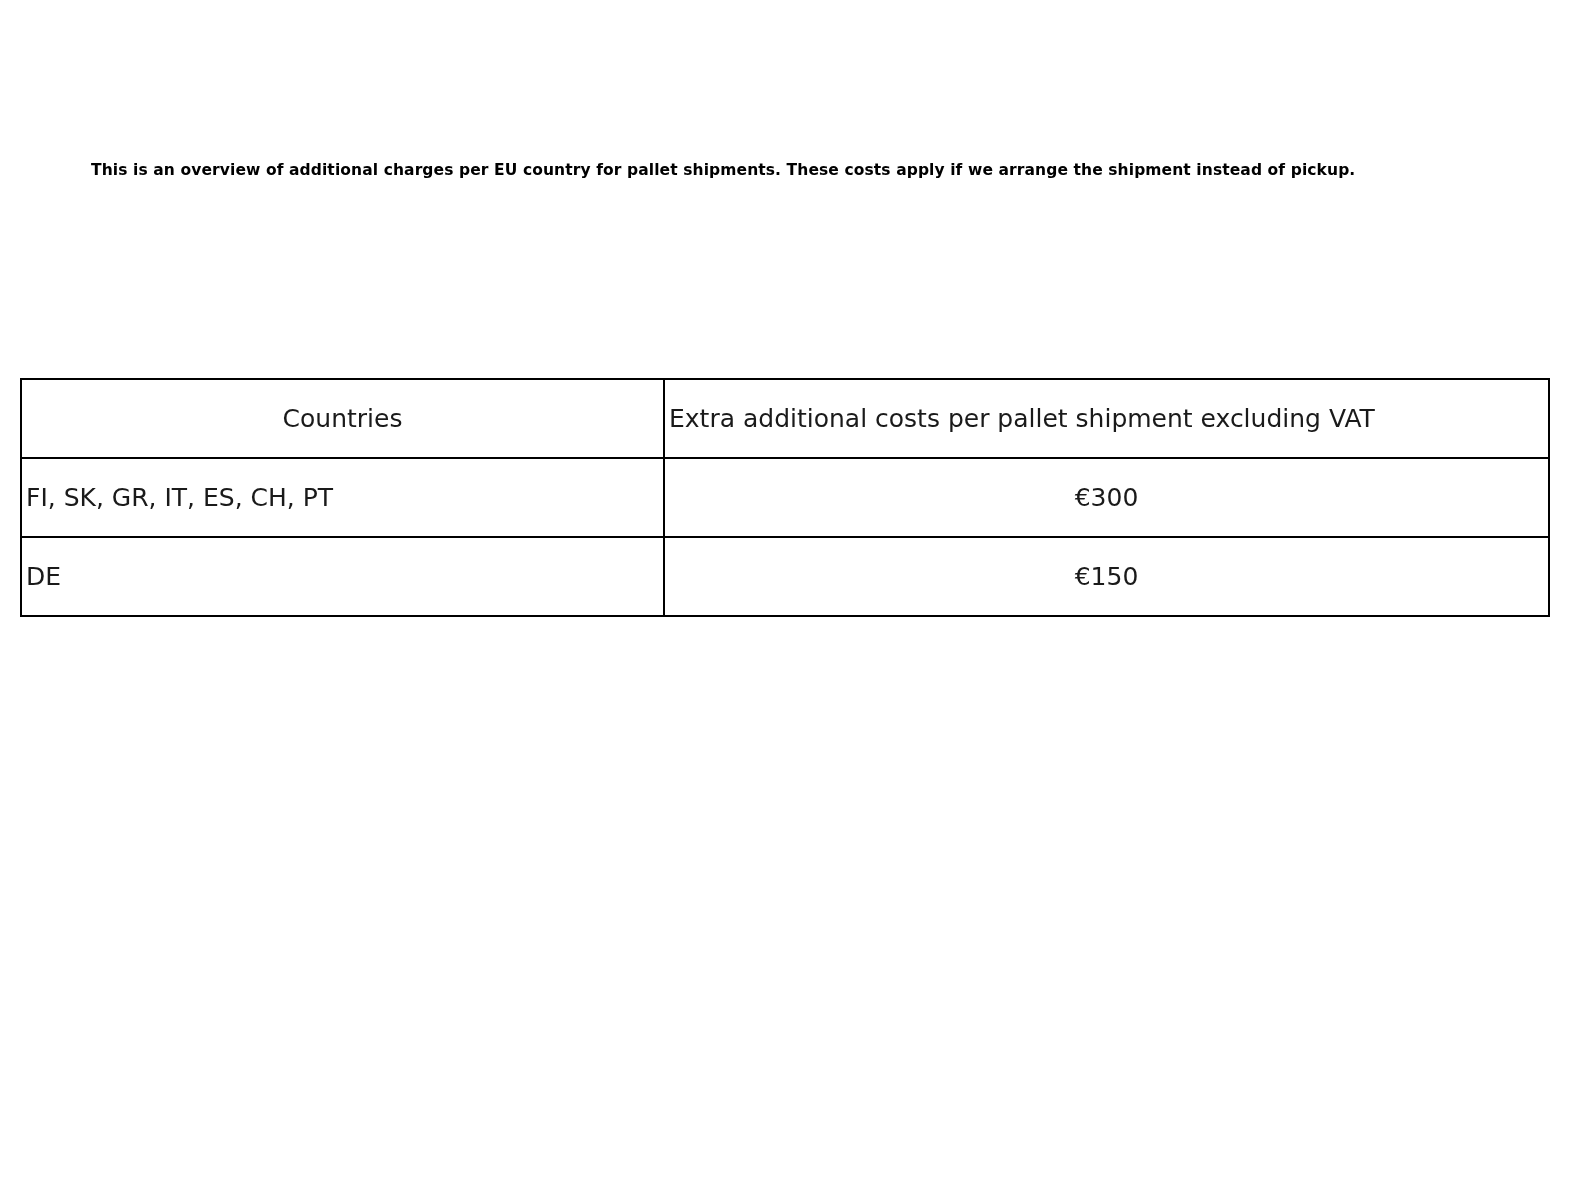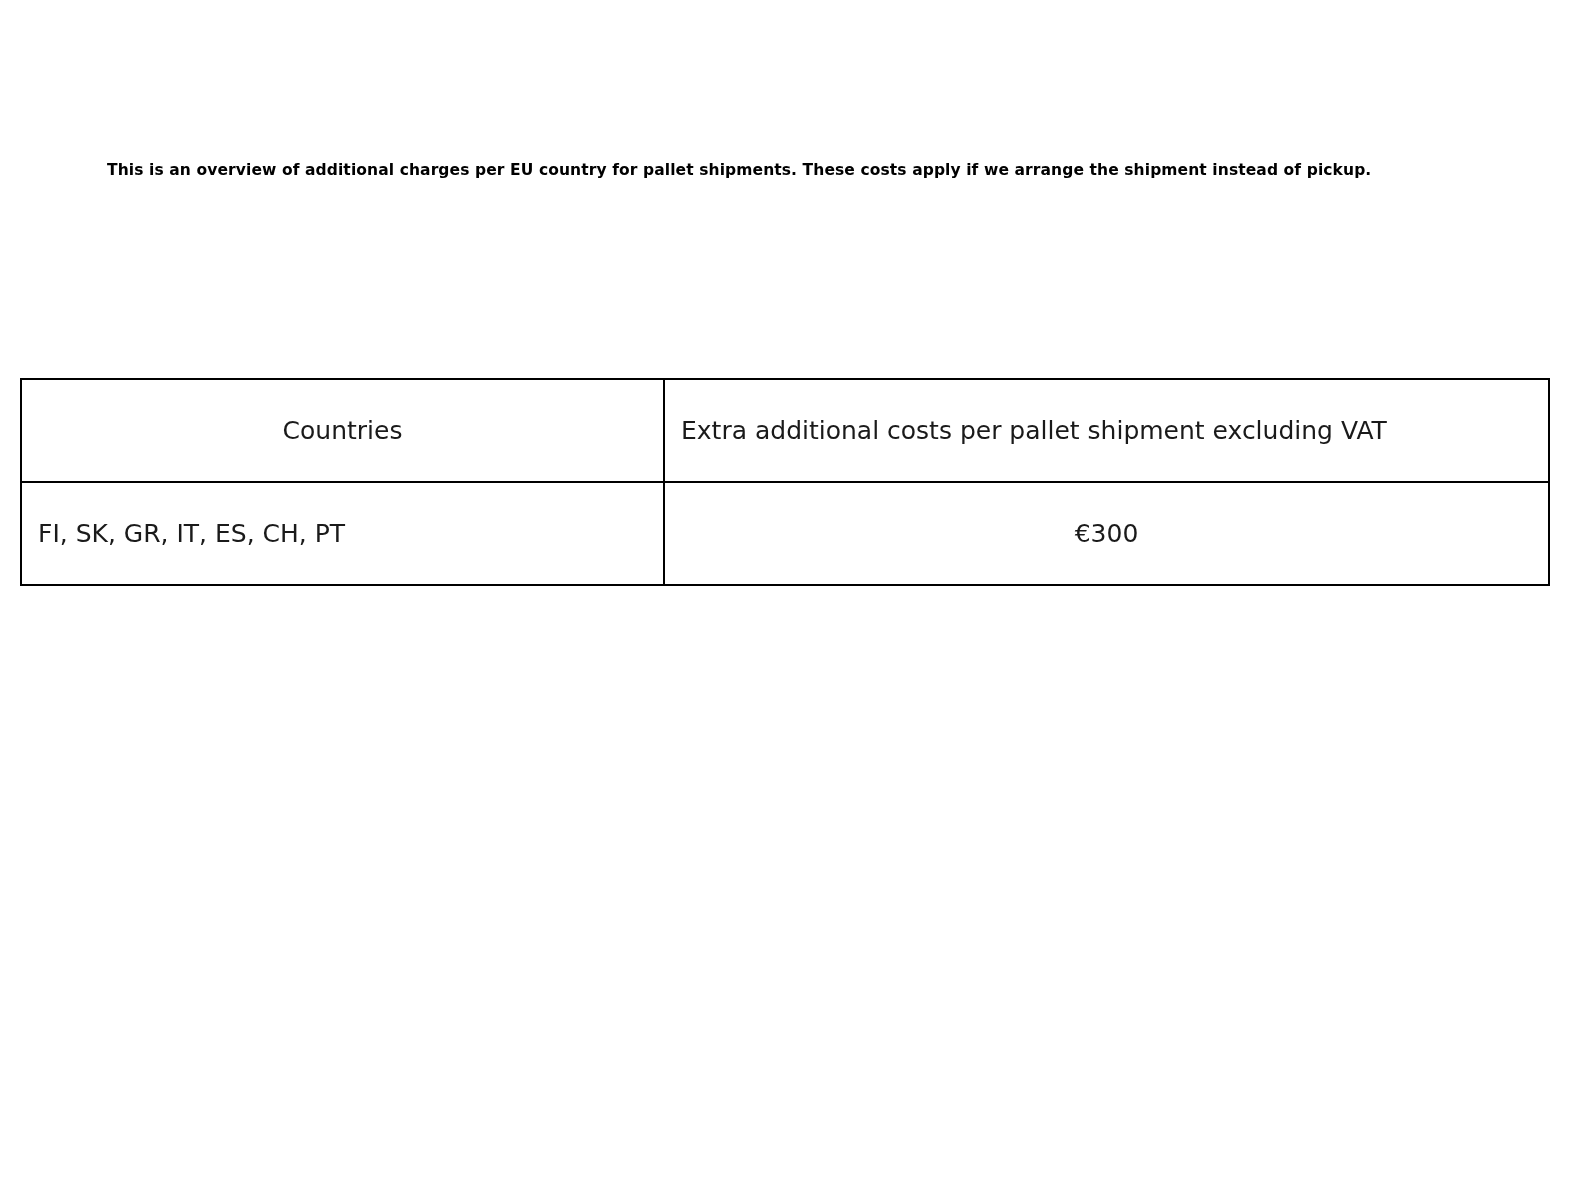--- a/index.html
+++ b/index.html
@@ -11,42 +11,42 @@
     width: 1588px;
     height: 1191px;
     font-family: "DejaVu Sans", sans-serif;
     color: #000000;
     position: relative;
     overflow: hidden;
   }
   .intro {
     position: absolute;
     top: 160px;
-    left: 107px;
+    left: 91px;
     width: 1380px;
     font-size: 15.5px;
     font-weight: bold;
     letter-spacing: 0.1px;
     line-height: 1.3;
     color: #000000;
   }
   .table-wrap {
     position: absolute;
     top: 378px;
     left: 20px;
     width: 1528px;
   }
   table.charges {
     border-collapse: collapse;
     width: 1528px;
     table-layout: fixed;
   }
   table.charges td {
     border: 2px solid #000000;
-    padding: 16px;
+    padding: 4px;
     vertical-align: middle;
     font-size: 25px;
     font-weight: 400;
     color: #1a1a1a;
     height: 69px;
   }
   .col-countries { width: 643px; }
   .col-costs { width: 885px; }
 
   .head-cell {
@@ -81,15 +81,19 @@
     </colgroup>
     <tbody>
       <tr>
         <td class="head-cell">Countries</td>
         <td class="head-cell costs">Extra additional costs per pallet shipment excluding VAT</td>
       </tr>
       <tr>
         <td class="cell-country">FI, SK, GR, IT, ES, CH, PT</td>
         <td class="cell-cost">€300</td>
       </tr>
+      <tr>
+        <td class="cell-country">DE</td>
+        <td class="cell-cost">€150</td>
+      </tr>
     </tbody>
   </table>
 </div>
 
 </body></html>

